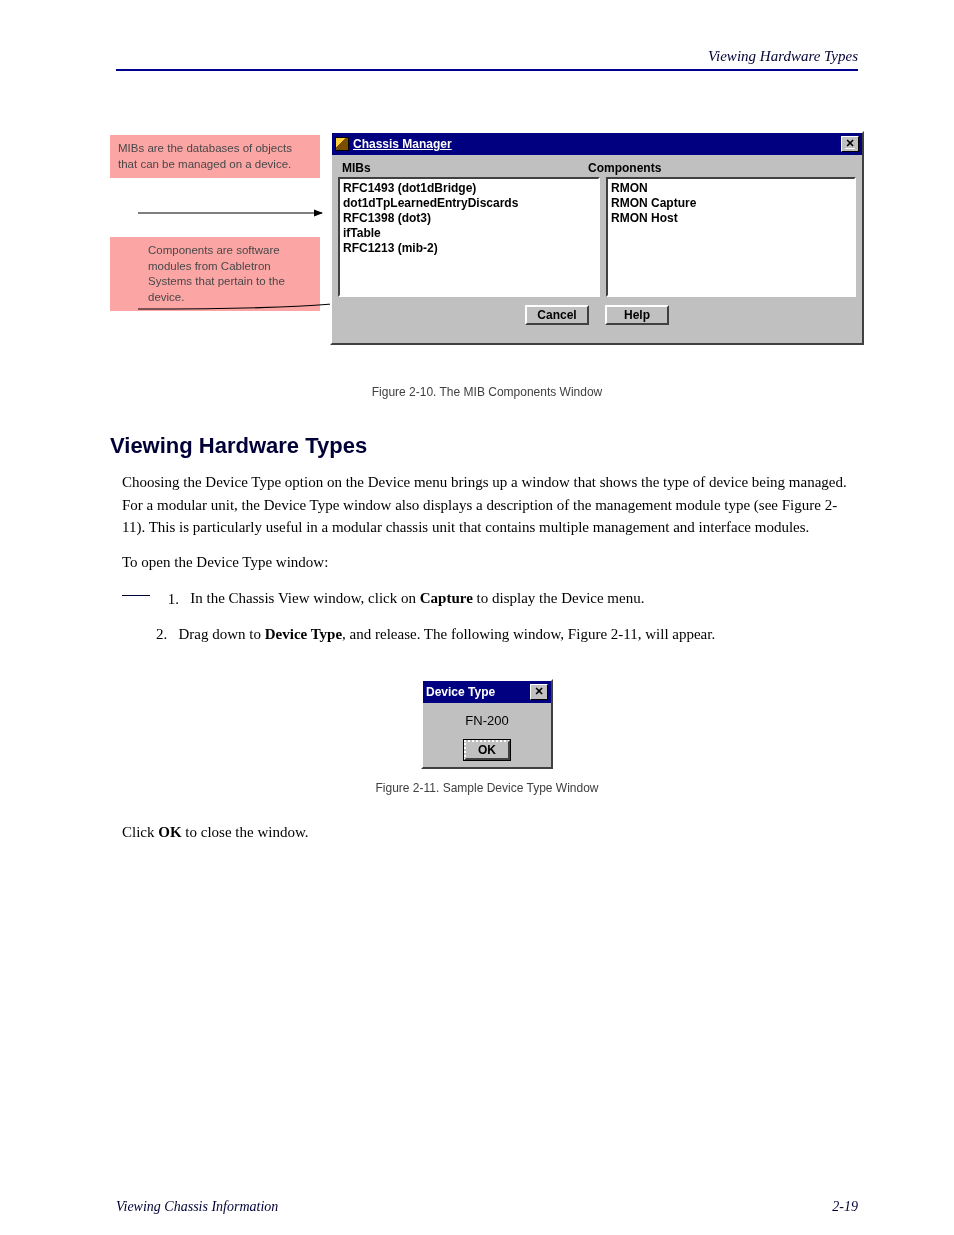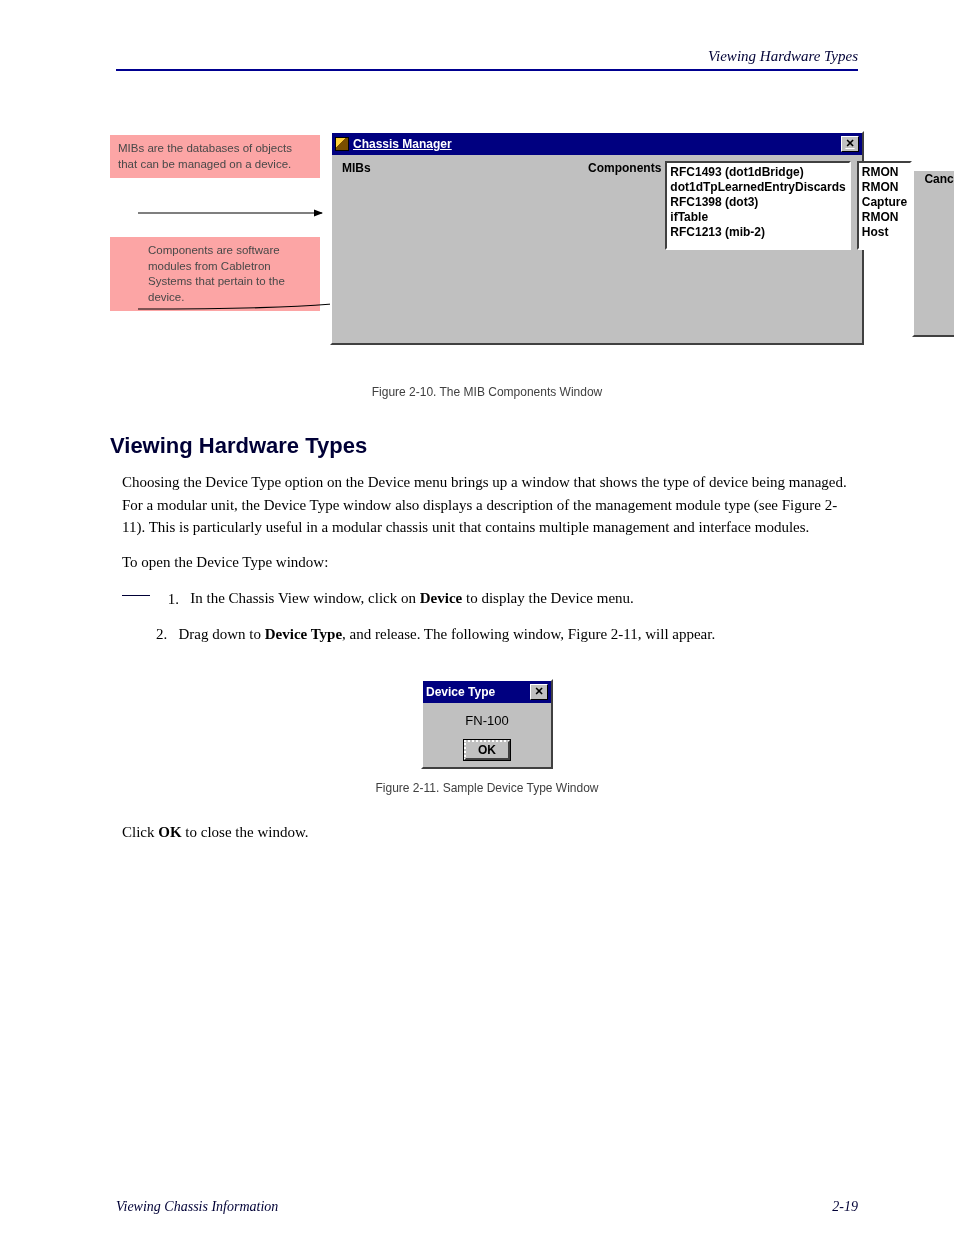--- a/index.html
+++ b/index.html
@@ -90,21 +90,21 @@
     font-weight: bold;
     color: #000;
     text-align: center;
     line-height: 12px;
     cursor: default;
   }
   .win .client {
     padding: 6px;
     box-sizing: border-box;
     display: flex;
-    flex-direction: row;
+    flex-direction: column;
   }
   .labels-row {
     display: flex;
     font-family: Arial, Helvetica, sans-serif;
     font-size: 12px;
     font-weight: bold;
     color: #000;
     padding: 0 4px 2px 4px;
   }
   .labels-row .label-mibs { width: 246px; }
@@ -119,21 +119,21 @@
     border: 2px solid #404040;
     border-top-color: #404040;
     border-left-color: #404040;
     border-right-color: #fff;
     border-bottom-color: #fff;
     box-sizing: border-box;
     font-family: Arial, Helvetica, sans-serif;
     font-size: 12px;
     font-weight: bold;
     color: #000;
-    height: 89px;
+    height: 120px;
     padding: 2px 3px;
   }
   .listbox .list-item { line-height: 15px; }
   .buttons-row {
     display: flex;
     justify-content: center;
     gap: 16px;
     padding-top: 8px;
   }
   .win-btn {
@@ -269,35 +269,35 @@
 
   <div class="fig-caption-center" style="margin-top:24px;">Figure 2-10. The MIB Components Window</div>
 
   <div class="h2">Viewing Hardware Types</div>
 
   <p class="body-para">Choosing the Device Type option on the Device menu brings up a window that shows the type of device being managed. For a modular unit, the Device Type window also displays a description of the management module type (see Figure 2-11). This is particularly useful in a modular chassis unit that contains multiple management and interface modules.</p>
   <p class="body-para">To open the Device Type window:</p>
   <p class="body-para" style="margin-top:14px;">
     <span style="margin-right:14px; display:inline-block; border-top:1.4px solid #000036; width:28px; vertical-align:middle; position:relative; top:-4px;"></span>
     <span style="vertical-align:middle;">1. &nbsp;</span>
-    <span>In the Chassis View window, click on <b>Device</b> to display the Device menu.</span>
+    <span>In the Chassis View window, click on <b>Capture</b> to display the Device menu.</span>
   </p>
   <p class="body-para" style="margin-left:46px; margin-top:10px;">
     <span>2. &nbsp;</span>
     <span>Drag down to <b>Device Type</b>, and release. The following window, Figure 2-11, will appear.</span>
   </p>
 
   <div class="device-container">
     <div class="device-win">
       <div class="titlebar" style="background:#000080;color:#fff;display:flex;align-items:center;padding:2px 3px;font-family:Arial,Helvetica,sans-serif;font-weight:bold;font-size:12px;height:18px;">
         <span class="title-text" style="flex:1;">Device Type</span>
         <span class="close-btn" style="width:16px;height:14px;background:#c0c0c0;border:1px solid #fff;border-right-color:#000;border-bottom-color:#000;font-family:Arial;font-size:11px;font-weight:bold;color:#000;text-align:center;line-height:12px;">✕</span>
       </div>
       <div class="client2">
-        <div style="margin-bottom:14px;">FN-100</div>
+        <div style="margin-bottom:14px;">FN-200</div>
         <span class="win-btn default-btn" style="padding:1px 12px; border-style:dotted solid solid dotted;">OK</span>
       </div>
     </div>
   </div>
 
   <div class="fig-caption-center">Figure 2-11. Sample Device Type Window</div>
 
   <p class="body-para" style="margin-top:26px;">
     <span>Click <b>OK</b> to close the window.</span>
   </p>

